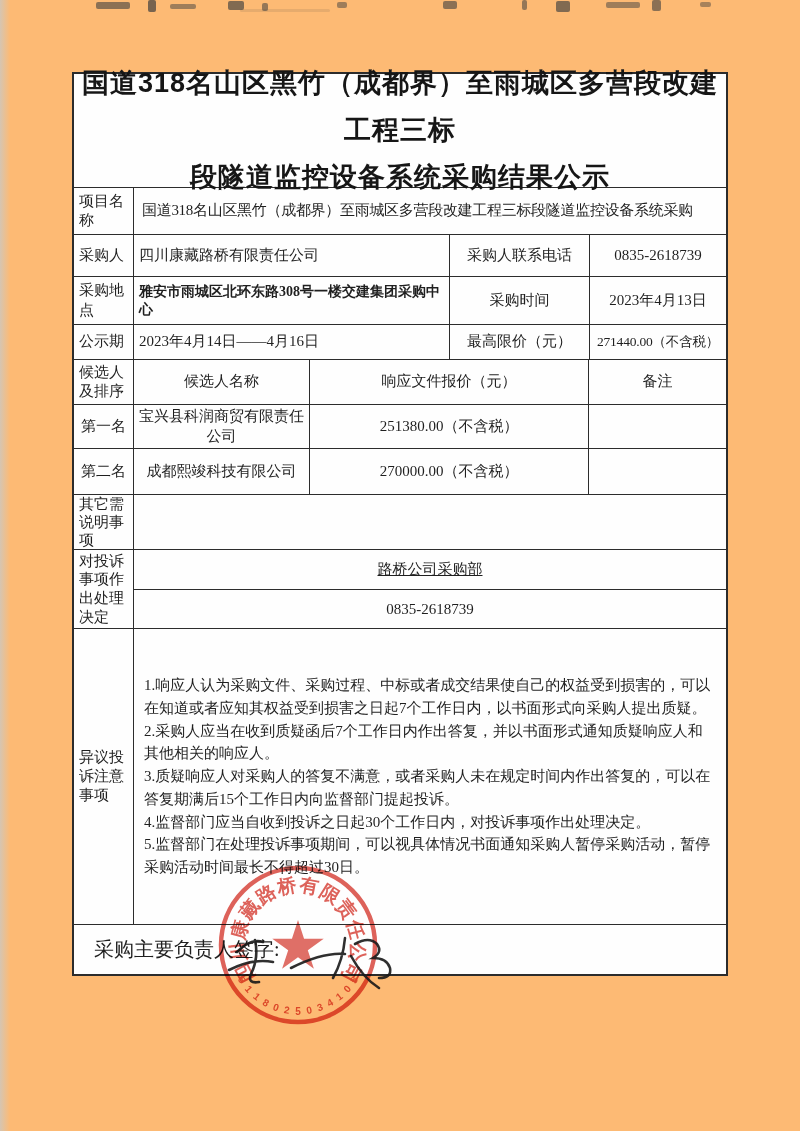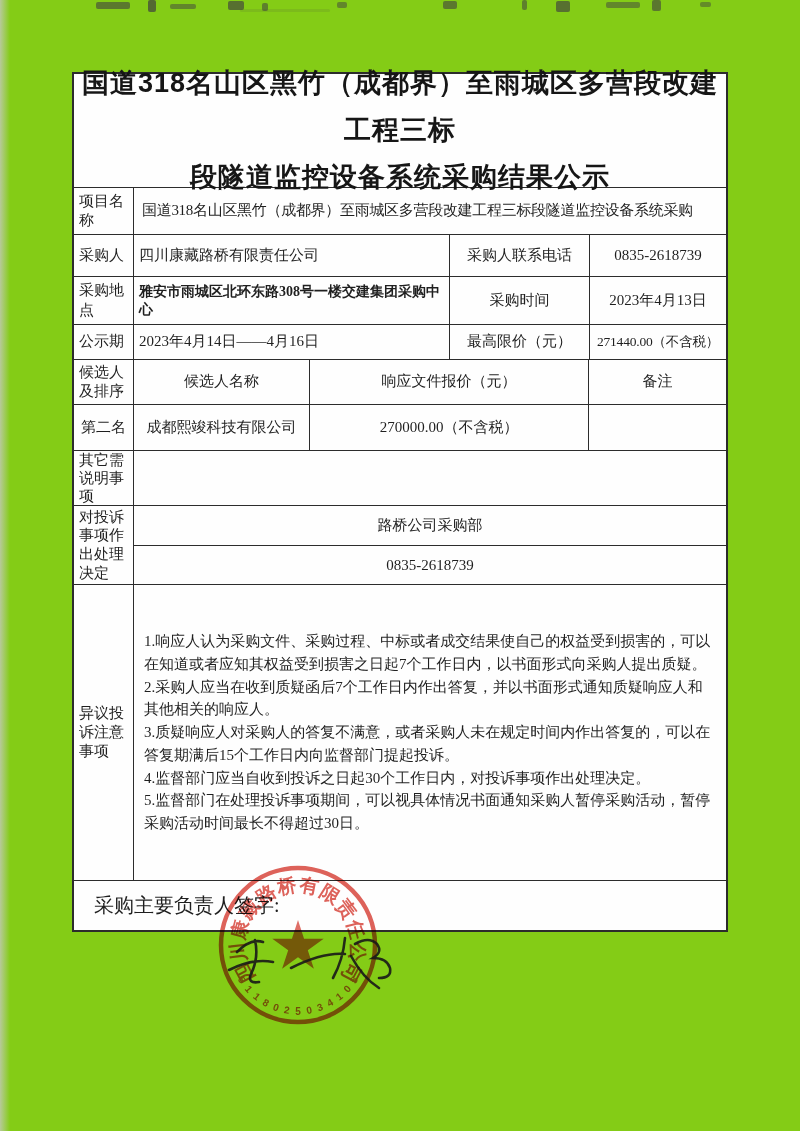--- a/index.html
+++ b/index.html
@@ -1,17 +1,17 @@
 <!DOCTYPE html>
 <html><head>
 <meta charset="utf-8">
 <style>
   html,body{margin:0;padding:0;}
   body{width:800px;height:1131px;background:#ffffff;font-family:"Liberation Serif", serif;color:#1f1f1f;}
-  .page{position:relative;width:800px;height:1131px;background:#84cc16;overflow:hidden;}
+  .page{position:relative;width:800px;height:1131px;background:#fdba74;overflow:hidden;}
   .edge-left{position:absolute;left:0;top:0;width:10px;height:1131px;
     background:linear-gradient(to right,#c9c9c6,rgba(255,255,255,0));opacity:.75;}
   .artifacts div{position:absolute;background:#3f3f3f;border-radius:2px;}
 
   .doc-table{position:absolute;left:72px;top:72px;width:656px;border:2px solid #2c2c2c;
     background:#fefefe;box-sizing:border-box;}
   .row{display:flex;border-bottom:1.5px solid #2c2c2c;box-sizing:border-box;}
   .row:last-child{border-bottom:none;}
   .cell{box-sizing:border-box;border-right:1.5px solid #2c2c2c;display:flex;align-items:center;
     font-size:15px;line-height:1.28;word-break:break-all;padding:2px 5px;}
@@ -29,21 +29,21 @@
   .title{width:100%;text-align:center;font-family:"Liberation Sans", sans-serif;font-weight:700;
     font-size:27px;line-height:1.75;letter-spacing:1px;color:#161616;}
 
   .small14{font-size:14px;font-weight:bold;}
   .small13{font-size:13.5px;letter-spacing:-0.2px;padding:2px 2px;}
   .projval{font-size:15px;padding-left:8px;letter-spacing:-0.3px;}
 
   .subcol{display:flex;flex-direction:column;flex:1 1 auto;}
   .subrow{display:flex;align-items:center;justify-content:center;text-align:center;
     font-size:15px;box-sizing:border-box;}
-  .subrow.first{height:40px;border-bottom:1.5px solid #2c2c2c;}
+  .subrow.first{height:40px;border-bottom:1.5px solid #2c2c2c;text-decoration:underline;}
   .subrow.second{flex:1 1 auto;}
 
   .objection-cell{padding:10px 12px 10px 10px;font-size:15px;line-height:1.52;align-items:center;}
   .objection-cell .inner p{margin:0;}
 
   .sig-row{height:49px;}
   .sig-cell{font-size:20px;padding-left:20px;text-align:center;}
 
   .stamp-svg{position:absolute;left:208px;top:855px;width:180px;height:180px;
     mix-blend-mode:multiply;opacity:.85;z-index:5;}
@@ -114,20 +114,26 @@
       <div class="cell flex1 center small13">271440.00（不含税）</div>
     </div>
 
     <div class="row" style="height:45px">
       <div class="cell label w60">候选人及排序</div>
       <div class="cell w176 center">候选人名称</div>
       <div class="cell w279 center">响应文件报价（元）</div>
       <div class="cell flex1 center">备注</div>
     </div>
 
+    <div class="row" style="height:44px">
+      <div class="cell w60 center">第一名</div>
+      <div class="cell w176 center">宝兴县科润商贸有限责任公司</div>
+      <div class="cell w279 center">251380.00（不含税）</div>
+      <div class="cell flex1 center"></div>
+    </div>
 
     <div class="row" style="height:46px">
       <div class="cell w60 center">第二名</div>
       <div class="cell w176 center">成都熙竣科技有限公司</div>
       <div class="cell w279 center">270000.00（不含税）</div>
       <div class="cell flex1 center"></div>
     </div>
 
     <div class="row" style="height:55px">
       <div class="cell label w60" style="line-height:1.22;">其它需说明事项</div>

